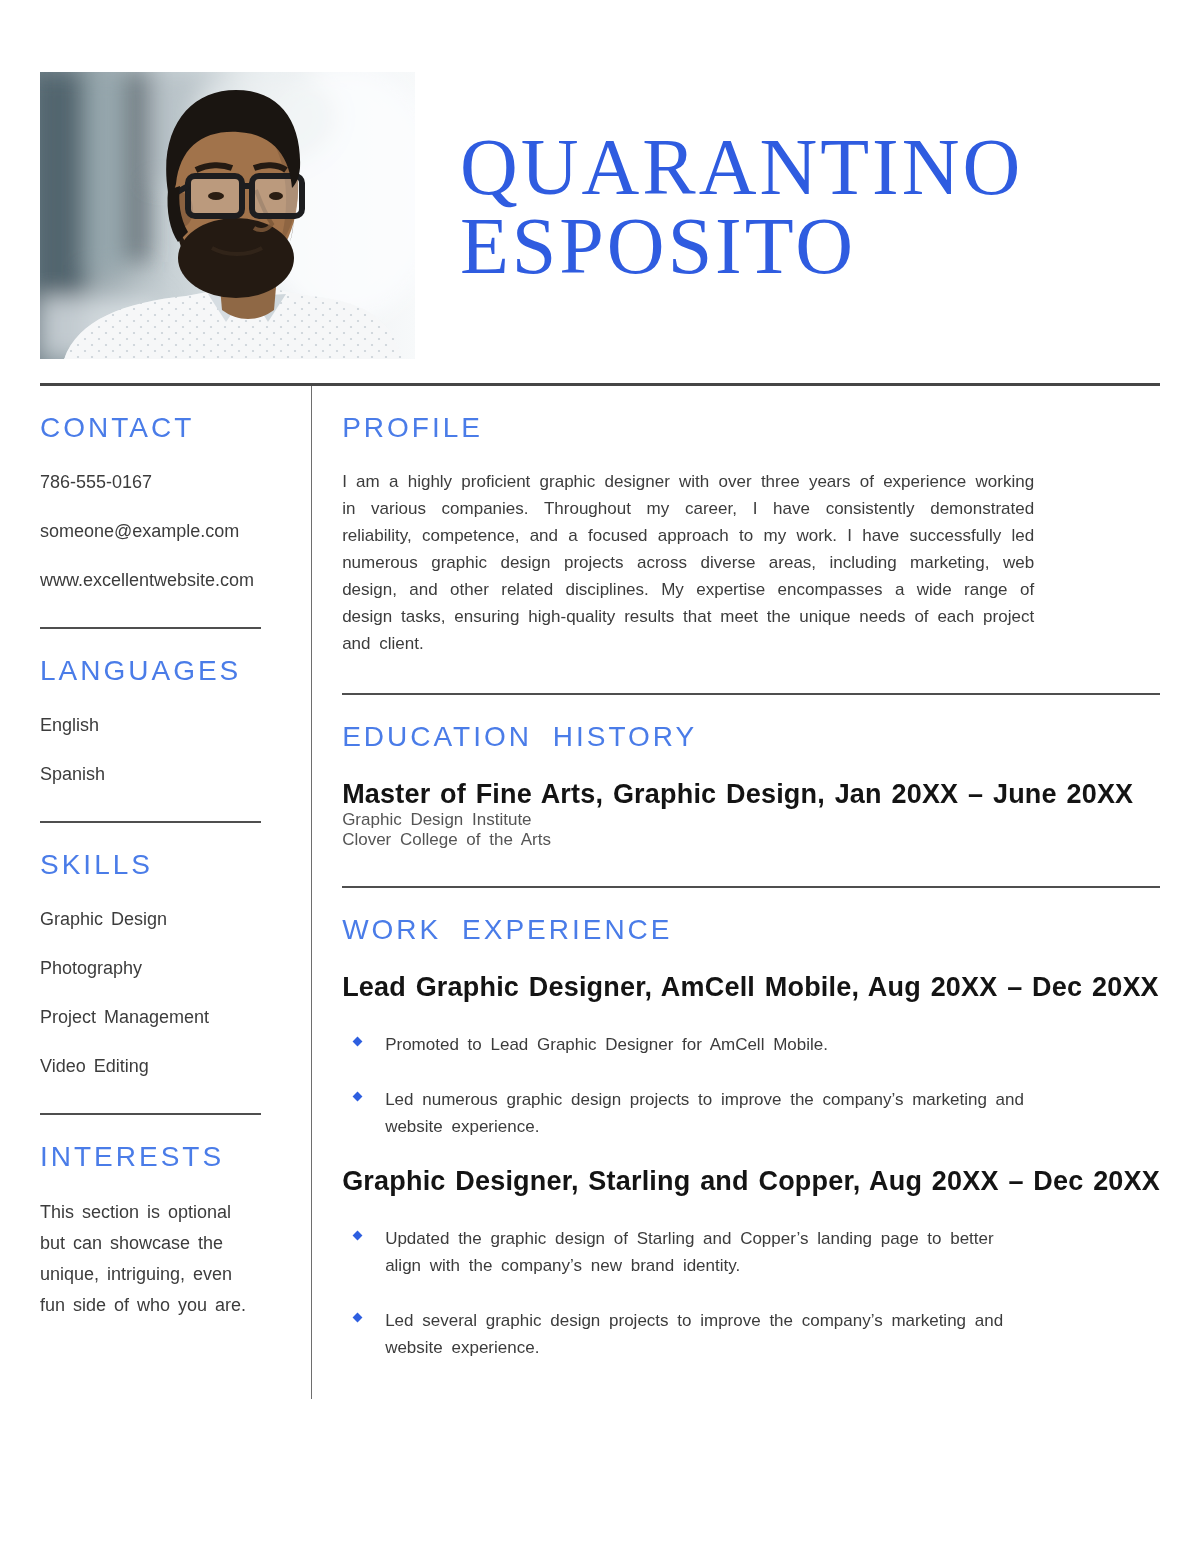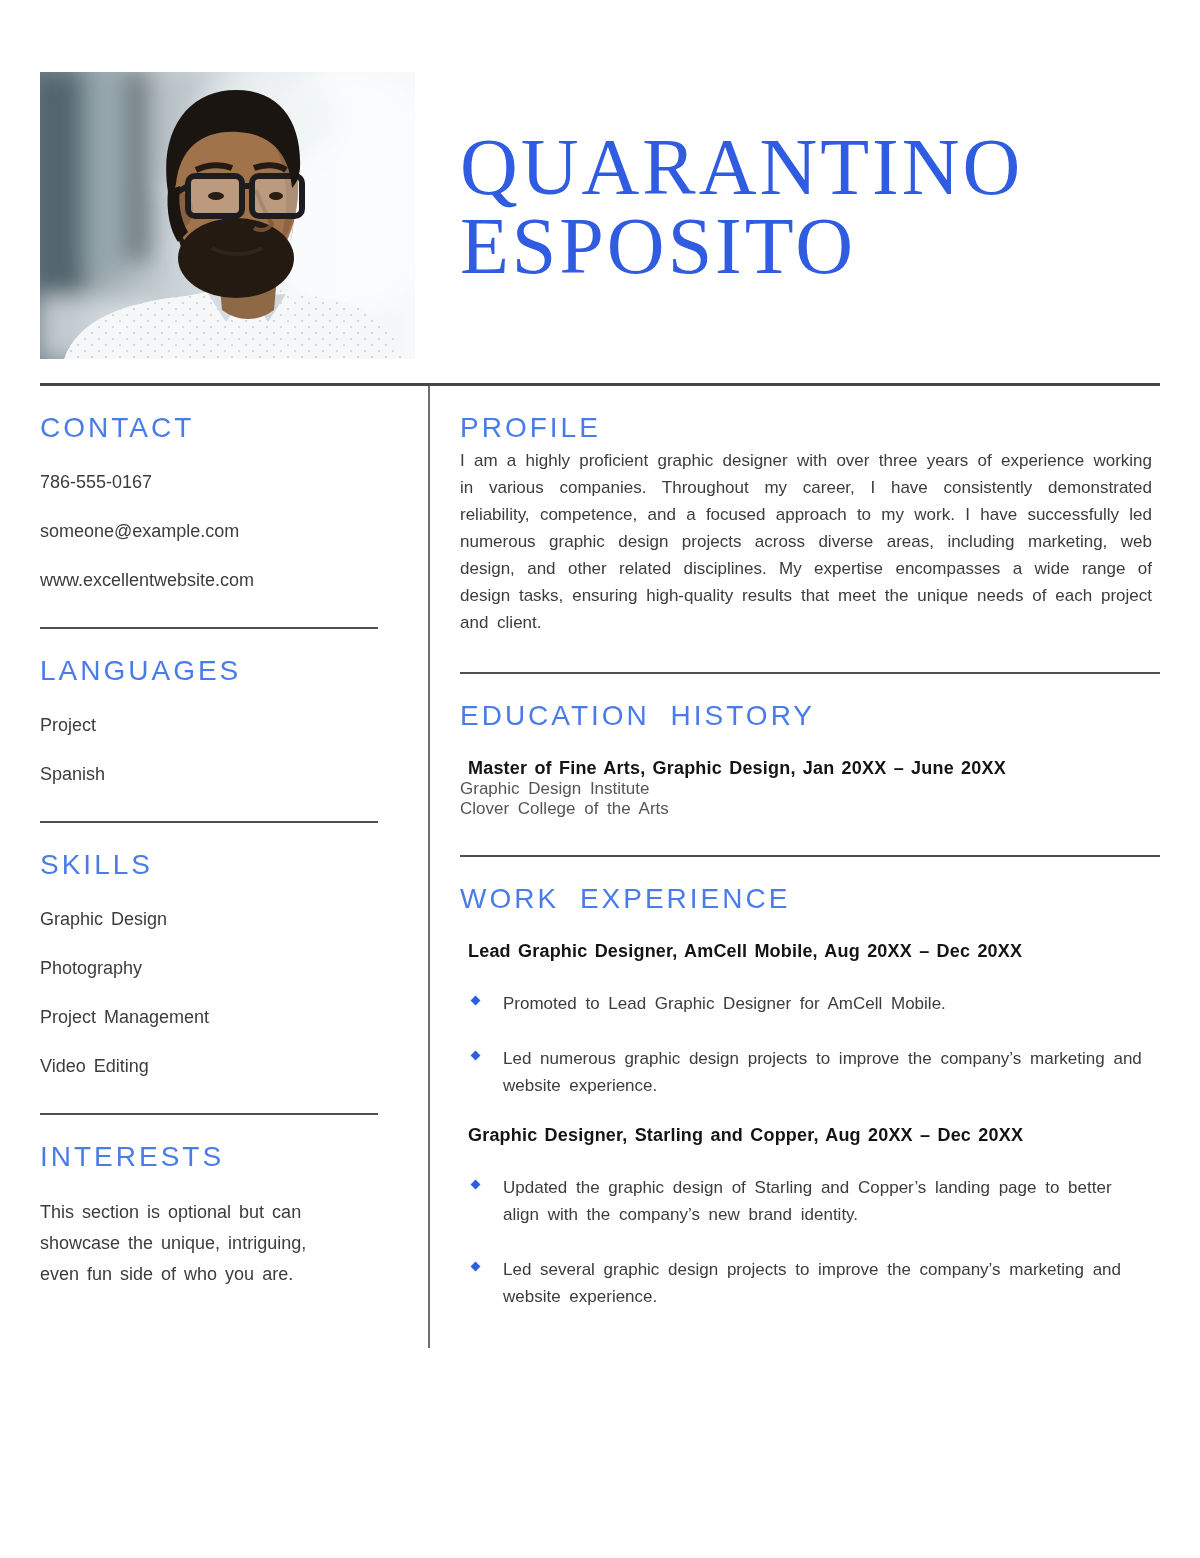--- a/index.html
+++ b/index.html
@@ -69,34 +69,33 @@
   
   .sidebar .item { font-size: 18px; color: var(--body); word-spacing: 3px; margin-top: 28px; }
   hr.side-rule, hr.main-rule { border: 0; border-top: 2px solid var(--rule); margin: 36px 0 26px; }
   .sidebar p.blurb {
     margin-top: 24px; font-size: 18px; line-height: 31px;
     word-spacing: 3px; color: var(--body); max-width: 302px;
   }
 
   
   .main p.profile-text {
-    margin-top: 3px;
+    margin-top: 24px;
     font-size: 17px; line-height: 27px;
     color: var(--body);
     text-align: justify;
     word-spacing: 4px;
     max-width: 692px;
   }
   .entry-title {
     margin-top: 26px;
-    font-size: 18px; font-weight: 700;
+    font-size: 27px; font-weight: 700;
     color: var(--title);
     letter-spacing: 0.2px; word-spacing: 2px;
     white-space: nowrap;
-    margin-left: 8px;
   }
   .entry-sub { font-size: 17px; color: var(--subtle); word-spacing: 4px; }
   ul.bullets { list-style: none; margin-top: 6px; }
   ul.bullets li { display: flex; margin-top: 28px; padding-left: 12px; }
   .diamond {
     flex: 0 0 auto;
     width: 7px; height: 7px; margin-top: 7px; margin-right: 24px;
     background: var(--bullet);
     transform: rotate(45deg);
   }
@@ -204,21 +203,21 @@
         <h2 class="section-heading">CONTACT</h2>
         <div class="item">786-555-0167</div>
         <div class="item">someone@example.com</div>
         <div class="item">www.excellentwebsite.com</div>
       </section>
 
       <hr class="side-rule">
 
       <section>
         <h2 class="section-heading">LANGUAGES</h2>
-        <div class="item">Project</div>
+        <div class="item">English</div>
         <div class="item">Spanish</div>
       </section>
 
       <hr class="side-rule">
 
       <section>
         <h2 class="section-heading">SKILLS</h2>
         <div class="item">Graphic Design</div>
         <div class="item">Photography</div>
         <div class="item">Project Management</div>

